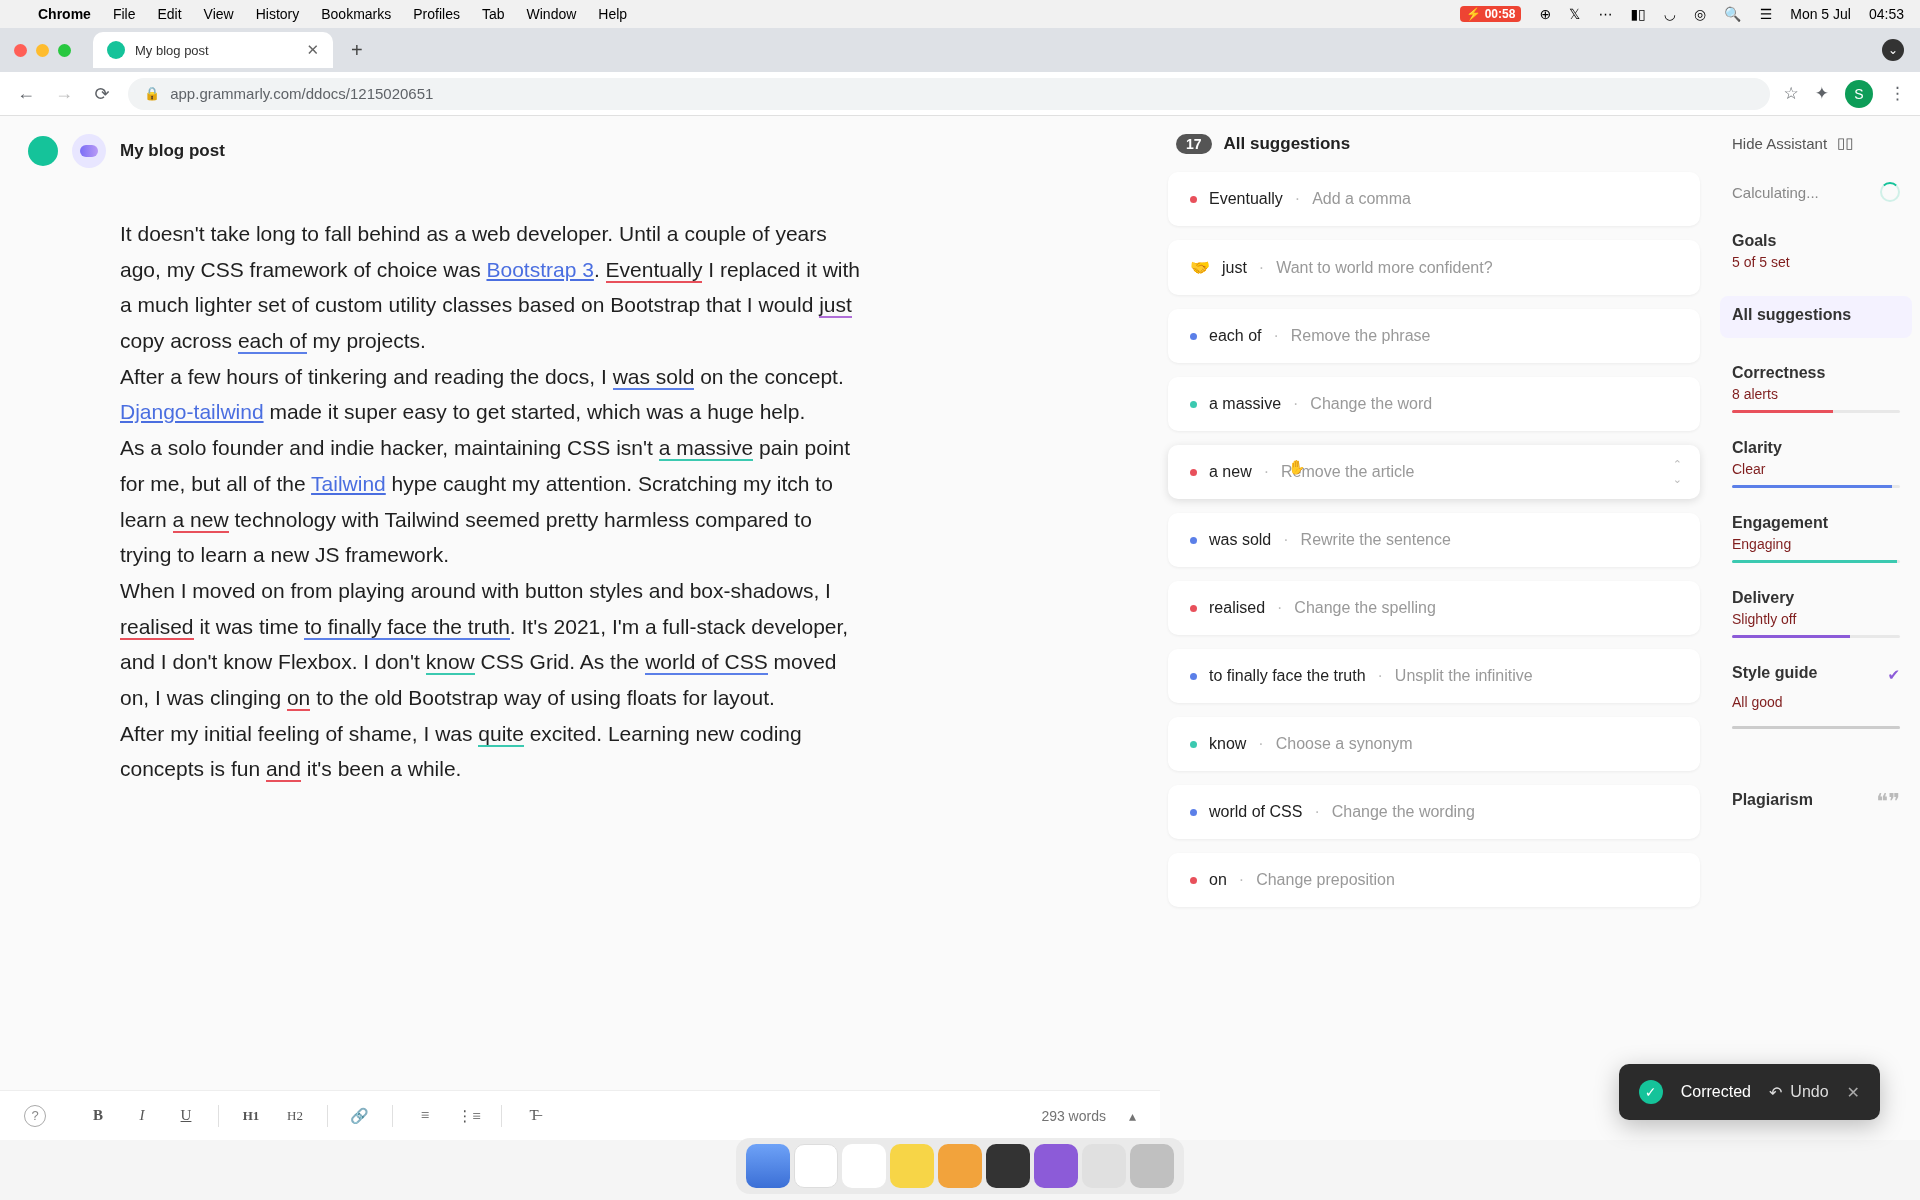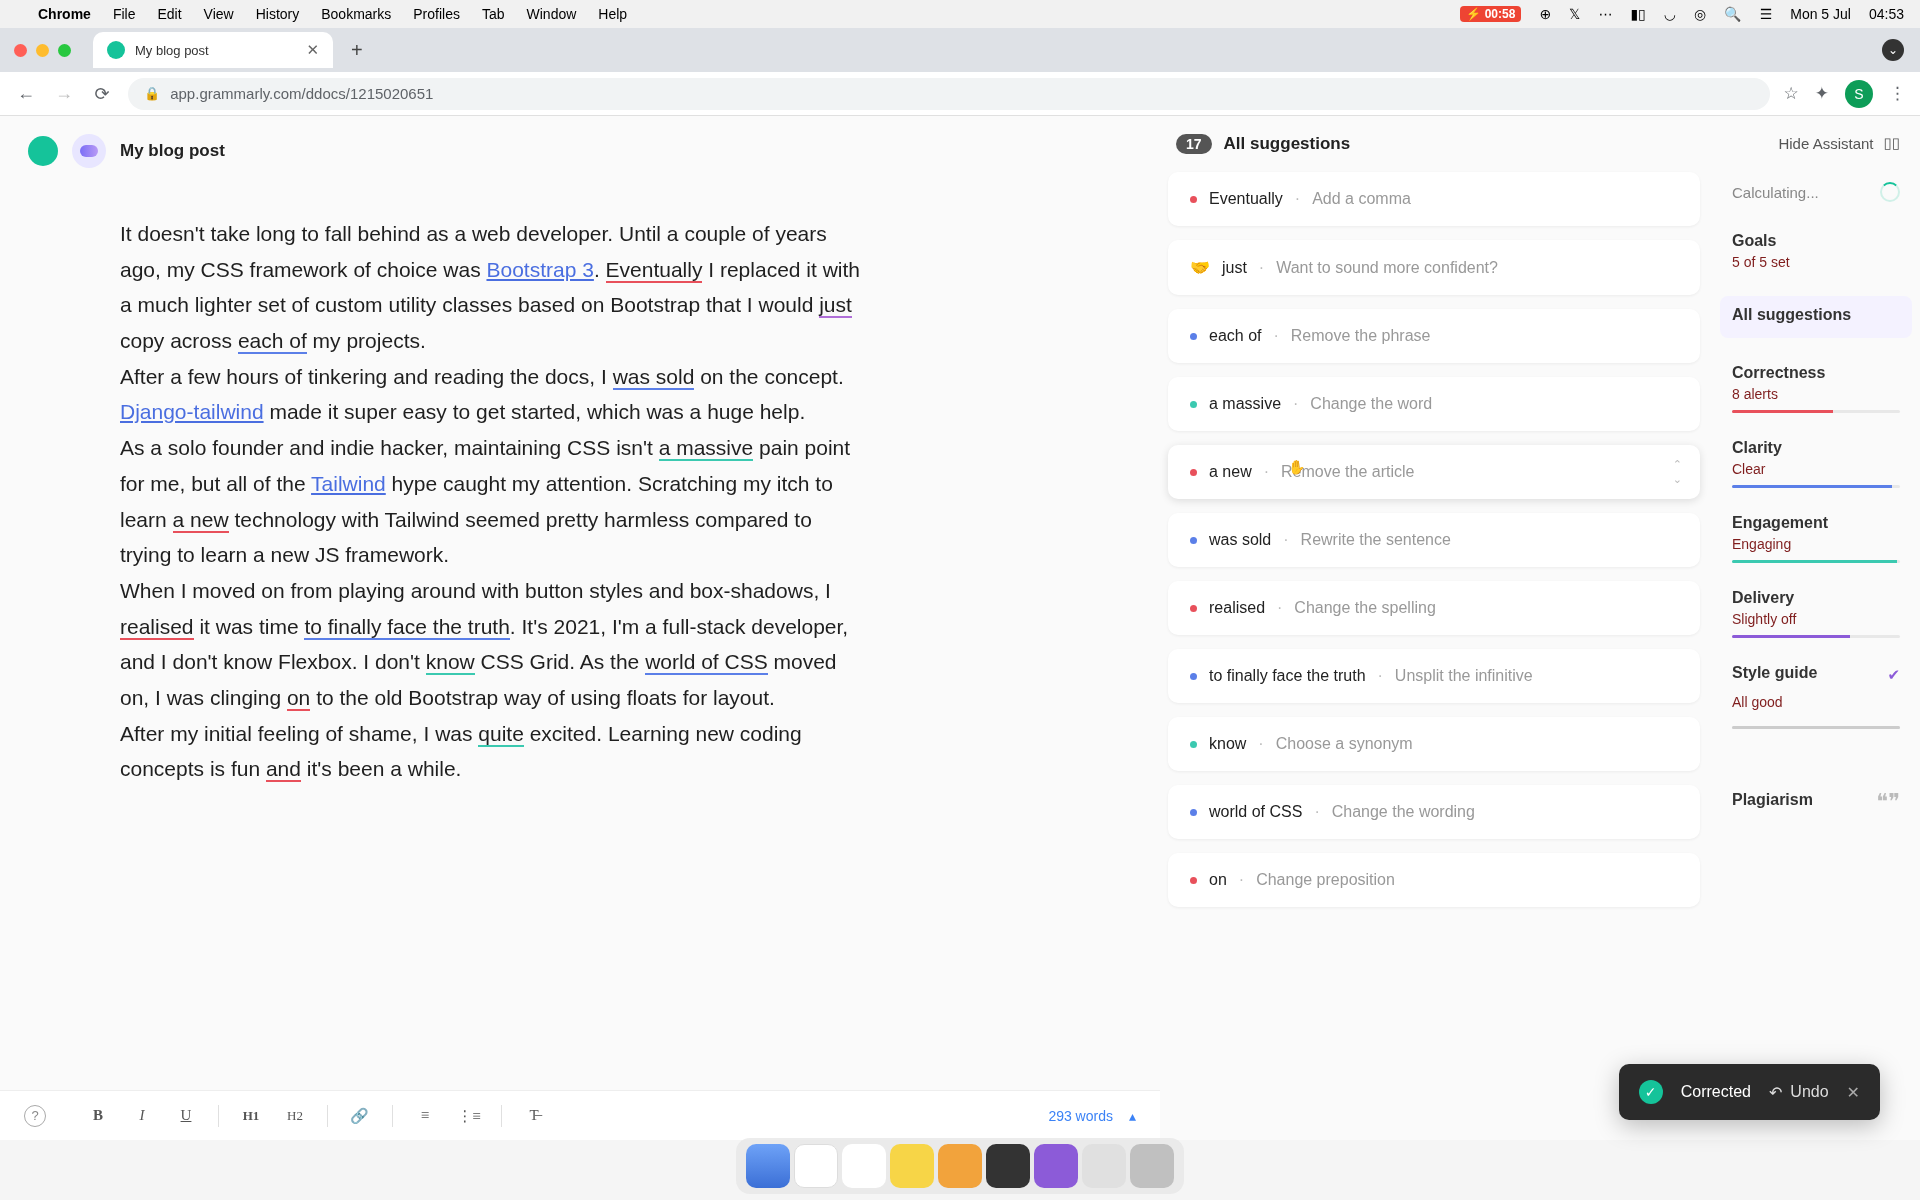--- a/index.html
+++ b/index.html
@@ -49,40 +49,40 @@
 .editor a { color: #4a6ee0; text-decoration: underline; }
 .u-red { border-bottom: 2px solid #e8505b; }
 .u-blue { border-bottom: 2px solid #5b7fe8; }
 .u-purple { border-bottom: 2px solid #b06fd8; }
 .u-teal { border-bottom: 2px solid #3bc9b0; }
 
 .toolbar { height: 50px; border-top: 1px solid #eee; background: #fff; display: flex; align-items: center; padding: 0 24px; gap: 20px; color: #555; font-size: 15px; }
 .toolbar .t-btn { font-family: Georgia, serif; width: 24px; text-align: center; }
 .toolbar .h1 { font-size: 13px; font-weight: bold; } .toolbar .h2 { font-size: 13px; }
 .toolbar .sep { width: 1px; height: 22px; background: #e0e0e0; }
-.toolbar .wordcount { margin-left: auto; font-size: 14px; color: #3b82f6; display: flex; align-items: center; gap: 16px; }
+.toolbar .wordcount { margin-left: auto; font-size: 14px; color: #737373; display: flex; align-items: center; gap: 23px; }
 .toolbar .help { width: 22px; height: 22px; border: 1.5px solid #aaa; border-radius: 50%; display: flex; align-items: center; justify-content: center; font-size: 13px; color: #888; margin-right: 20px; }
 
 
 .sugg-col { width: 560px; padding: 18px 20px 0 8px; overflow: hidden; }
 .sugg-header { display: flex; align-items: center; gap: 12px; font-size: 17px; font-weight: 700; color: #222; margin-bottom: 18px; padding-left: 8px; }
 .sugg-count { background: #555; color: #fff; border-radius: 12px; padding: 2px 10px; font-size: 14px; font-weight: 600; }
 .card { background: #fff; border-radius: 10px; padding: 18px 22px; margin-bottom: 14px; box-shadow: 0 1px 3px rgba(0,0,0,0.06); display: flex; align-items: center; gap: 12px; font-size: 16px; position: relative; }
 .card.active { box-shadow: 0 2px 8px rgba(0,0,0,0.12); }
 .dot { width: 7px; height: 7px; border-radius: 50%; flex-shrink: 0; }
 .d-red { background: #e8505b; } .d-blue { background: #5b7fe8; } .d-teal { background: #3bc9b0; }
 .card .term { color: #222; font-weight: 400; }
 .card .dot-sep { color: #bbb; }
 .card .desc { color: #999; }
 .card .emoji { font-size: 16px; }
 .card .chevs { position: absolute; right: 18px; top: 50%; transform: translateY(-50%); display: flex; flex-direction: column; gap: 2px; color: #bbb; font-size: 11px; }
 
 
 .sidebar { width: 200px; padding: 18px 20px 0 12px; font-size: 15px; color: #333; }
-.hide-assistant { display: flex; align-items: center; gap: 10px; font-size: 15px; color: #555; margin-bottom: 30px; justify-content: flex-end; }
+.hide-assistant { display: flex; align-items: center; gap: 10px; font-size: 15px; color: #555; margin-bottom: 30px; }
 .score-row { display: flex; align-items: center; gap: 10px; margin-bottom: 30px; }
 .score-row .calc { color: #888; font-size: 15px; }
 .spinner { width: 20px; height: 20px; border: 2.5px solid #d0f0e8; border-top-color: #15c39a; border-radius: 50%; margin-left: auto; }
 .section { margin-bottom: 26px; }
 .section .title { font-weight: 700; font-size: 16px; margin-bottom: 4px; }
 .section .sub { font-size: 14px; color: #7f1d1d; margin-bottom: 8px; }
 .section .bar { height: 3px; background: #e8e8e8; border-radius: 2px; position: relative; overflow: hidden; }
 .section .bar span { position: absolute; height: 100%; left: 0; }
 .section.active { background: #f4f2ff; border-radius: 8px; padding: 10px 12px; margin-left: -12px; margin-right: -12px; }
 .section.active .title { font-weight: 700; }
@@ -224,21 +224,21 @@
         <div class="card">
           <span class="dot d-red"></span>
           <span class="term">Eventually</span>
           <span class="dot-sep">·</span>
           <span class="desc">Add a comma</span>
         </div>
         <div class="card">
           <span class="emoji">🤝</span>
           <span class="term">just</span>
           <span class="dot-sep">·</span>
-          <span class="desc">Want to sound more confident?</span>
+          <span class="desc">Want to world more confident?</span>
         </div>
         <div class="card">
           <span class="dot d-blue"></span>
           <span class="term">each of</span>
           <span class="dot-sep">·</span>
           <span class="desc">Remove the phrase</span>
         </div>
         <div class="card">
           <span class="dot d-teal"></span>
           <span class="term">a massive</span>

